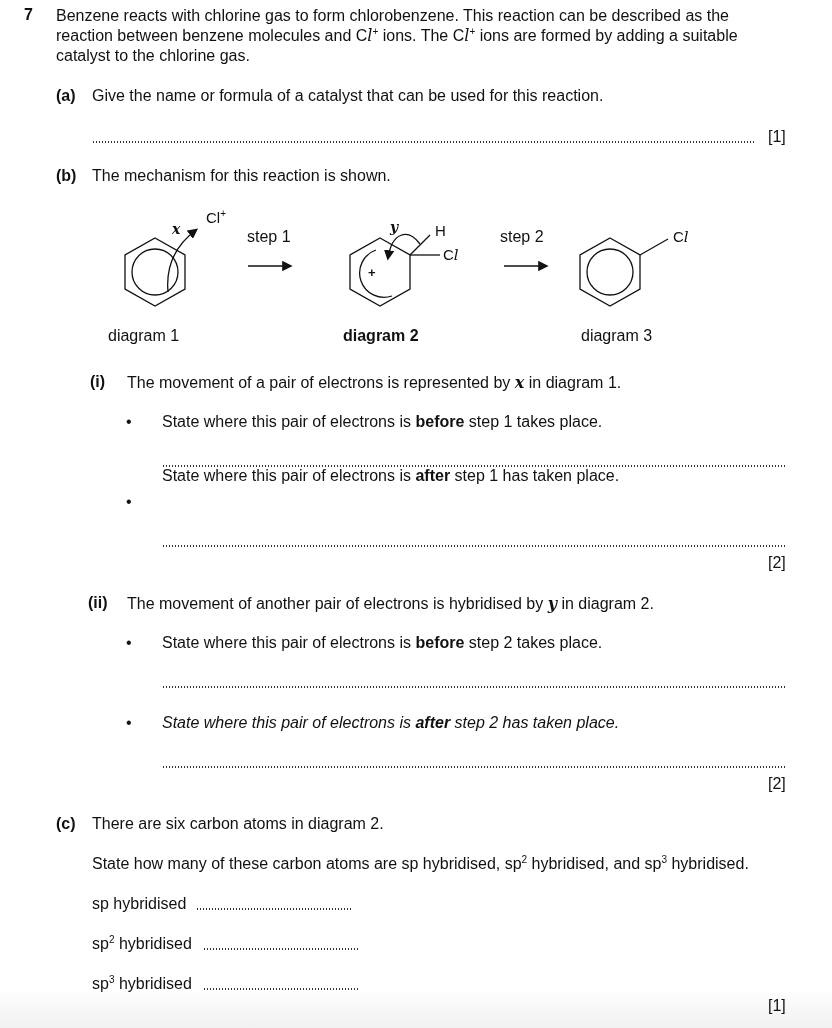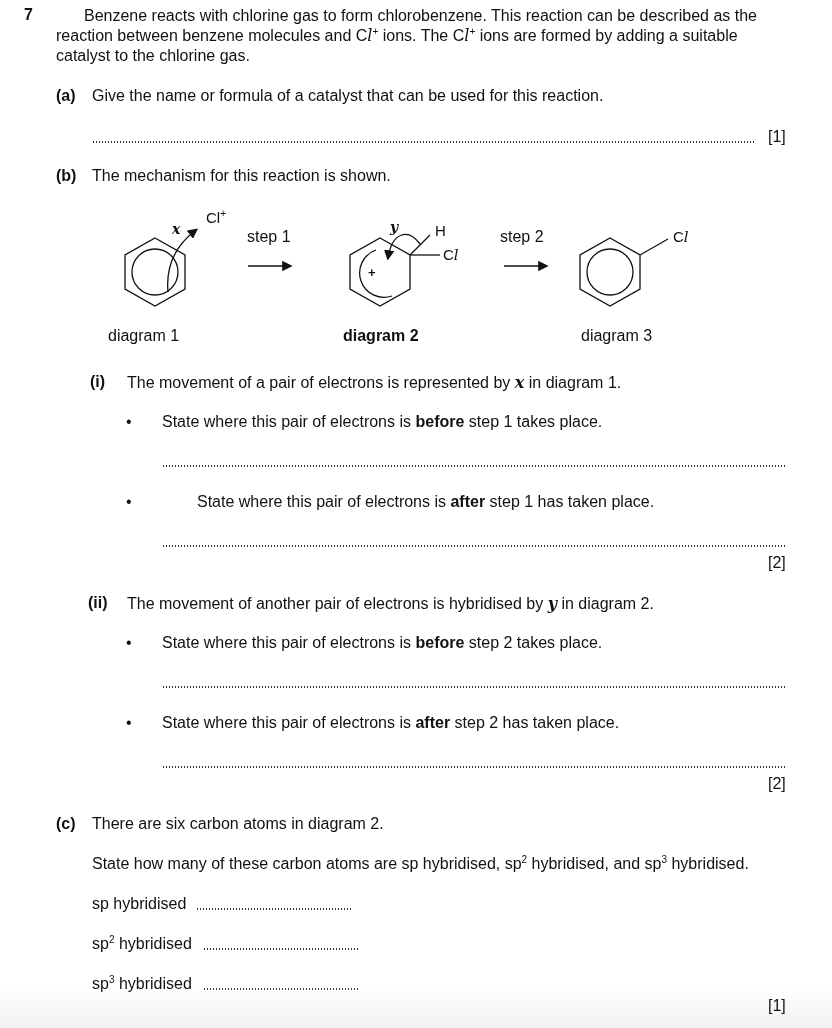--- a/index.html
+++ b/index.html
@@ -21,21 +21,21 @@
   sup { font-size: 10px; line-height: 0; vertical-align: 6px; }
   .bottom-fade {
     position: absolute; left: 0; right: 0; bottom: 0; height: 40px;
     background: linear-gradient(to bottom, rgba(255,255,255,0), #f1f1f1);
   }
 </style>
 </head>
 <body>
 
 <div class="abs qnum" style="left:24px; top:6px;">7</div>
-<div class="abs para" style="left:56px; top:6px;margin-left:28px;">Benzene reacts with chlorine gas to form chlorobenzene. This reaction can be described as the</div>
+<div class="abs para" style="left:56px; top:6px;">Benzene reacts with chlorine gas to form chlorobenzene. This reaction can be described as the</div>
 <div class="abs para" style="left:56px; top:26px;"><span>reaction between benzene molecules and C</span><span class="ital-serif">l</span><sup>+</sup><span> ions. The C</span><span class="ital-serif">l</span><sup>+</sup><span> ions are formed by adding a suitable</span></div>
 <div class="abs para" style="left:56px; top:46px;">catalyst to the chlorine gas.</div>
 
 <div class="abs label" style="left:56px; top:87px;">(a)</div>
 <div class="abs" style="left:92px; top:87px;">Give the name or formula of a catalyst that can be used for this reaction.</div>
 <div class="dots" style="left:92px; top:141px; width:664px;"></div>
 <div class="abs" style="left:768px; top:128px;">[1]</div>
 
 <div class="abs label" style="left:56px; top:167px;">(b)</div>
 <div class="abs" style="left:92px; top:167px;">The mechanism for this reaction is shown.</div>
@@ -87,33 +87,33 @@
 <div class="abs" style="left:572px; top:327px;margin-left:9px;">diagram 3</div>
 
 <div class="abs label" style="left:90px; top:373px;">(i)</div>
 <div class="abs" style="left:127px; top:373px;"><span>The movement of a pair of electrons is represented by </span><span class="ital-serif" style="font-weight:bold;">x</span><span> in diagram 1.</span></div>
 
 <div class="abs" style="left:126px; top:413px;">•</div>
 <div class="abs" style="left:162px; top:413px;"><span>State where this pair of electrons is </span><b>before</b><span> step 1 takes place.</span></div>
 <div class="dots" style="left:162px; top:465px; width:624px;"></div>
 
 <div class="abs" style="left:126px; top:493px;">•</div>
-<div class="abs" style="left:162px; top:493px;margin-left:35px;"><span>State where this pair of electrons is </span><b>after</b><span> step 1 has taken place.</span></div>
+<div class="abs" style="left:162px; top:467px;"><span>State where this pair of electrons is </span><b>after</b><span> step 1 has taken place.</span></div>
 <div class="dots" style="left:162px; top:545px; width:624px;"></div>
 <div class="abs" style="left:768px; top:554px;">[2]</div>
 
 <div class="abs label" style="left:88px; top:594px;">(ii)</div>
 <div class="abs" style="left:127px; top:594px;"><span>The movement of another pair of electrons is hybridised by </span><span class="ital-serif" style="font-weight:bold;">y</span><span> in diagram 2.</span></div>
 
 <div class="abs" style="left:126px; top:634px;">•</div>
 <div class="abs" style="left:162px; top:634px;"><span>State where this pair of electrons is </span><b>before</b><span> step 2 takes place.</span></div>
 <div class="dots" style="left:162px; top:686px; width:624px;"></div>
 
 <div class="abs" style="left:126px; top:714px;">•</div>
-<div class="abs" style="left:162px; top:714px;"><span>State where this pair of electrons is </span><b>after</b><span> step 2 has taken place.</span></div>
+<div class="abs" style="left:162px; top:714px;font-style:italic;"><span>State where this pair of electrons is </span><b>after</b><span> step 2 has taken place.</span></div>
 <div class="dots" style="left:162px; top:766px; width:624px;"></div>
 <div class="abs" style="left:768px; top:775px;">[2]</div>
 
 <div class="abs label" style="left:56px; top:815px;">(c)</div>
 <div class="abs" style="left:92px; top:815px;">There are six carbon atoms in diagram 2.</div>
 <div class="abs" style="left:92px; top:855px;"><span>State how many of these carbon atoms are sp hybridised, sp</span><sup>2</sup><span> hybridised, and sp</span><sup>3</sup><span> hybridised.</span></div>
 
 <div class="abs" style="left:92px; top:895px;">sp hybridised</div>
 <div class="dots" style="left:196px; top:908px; width:156px;"></div>
 

